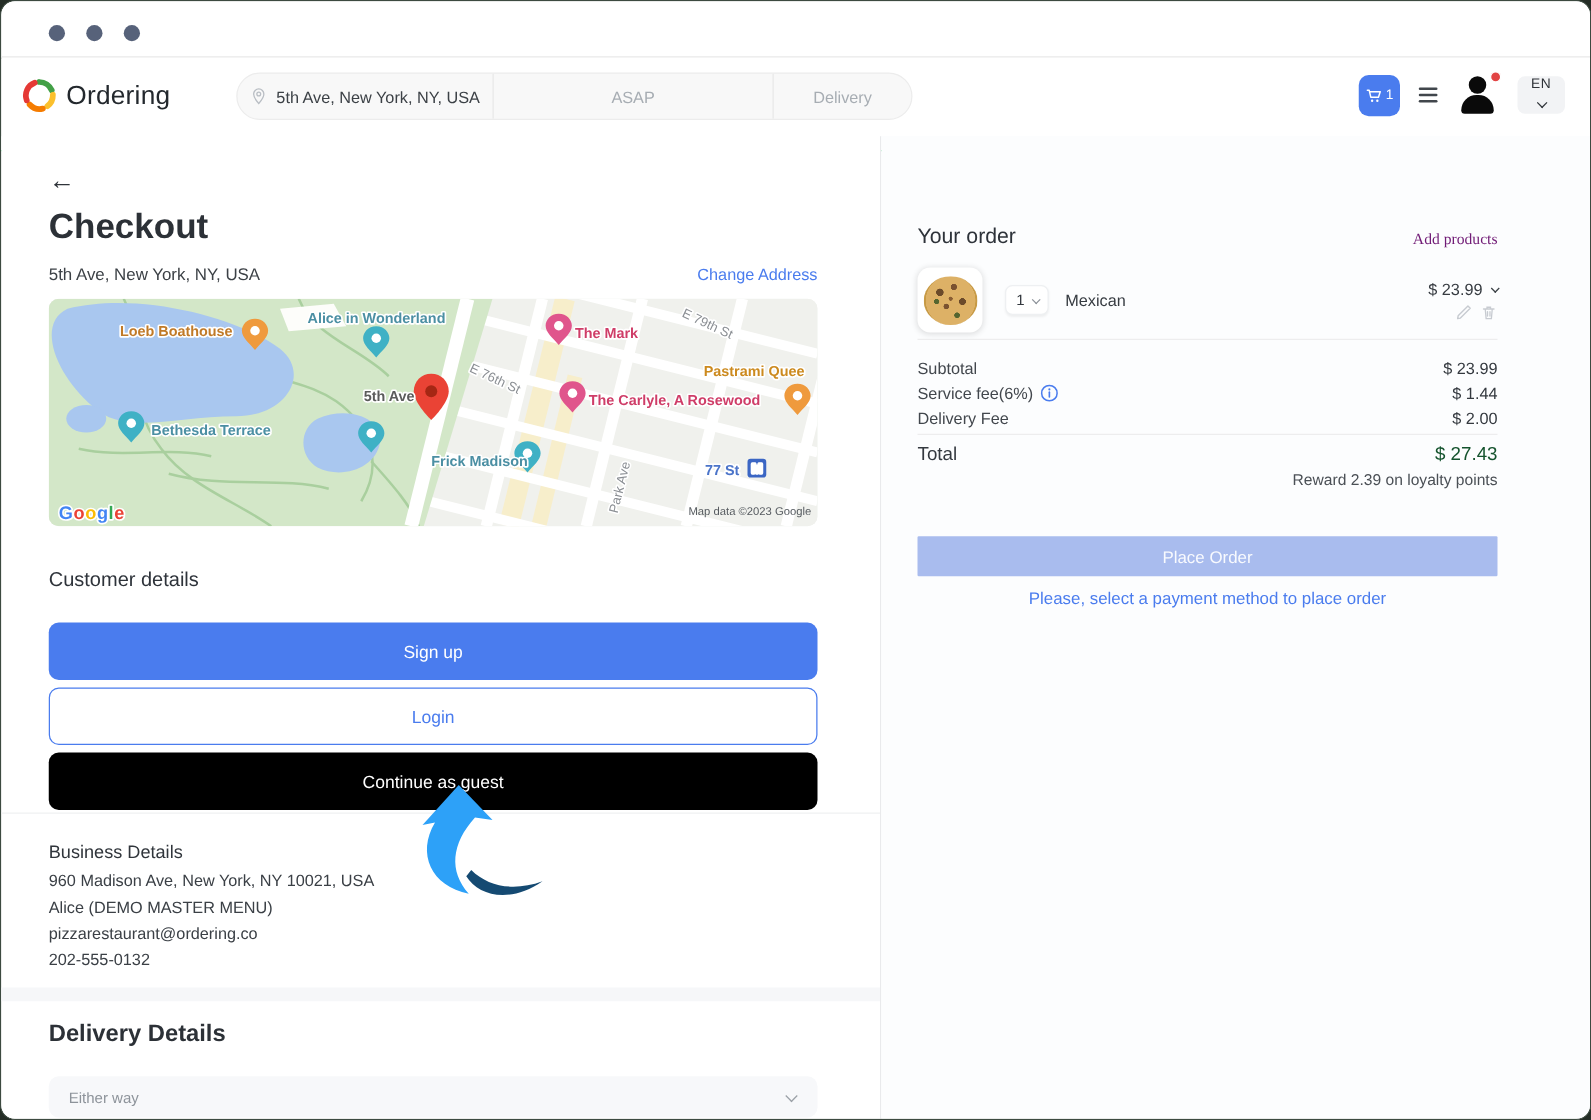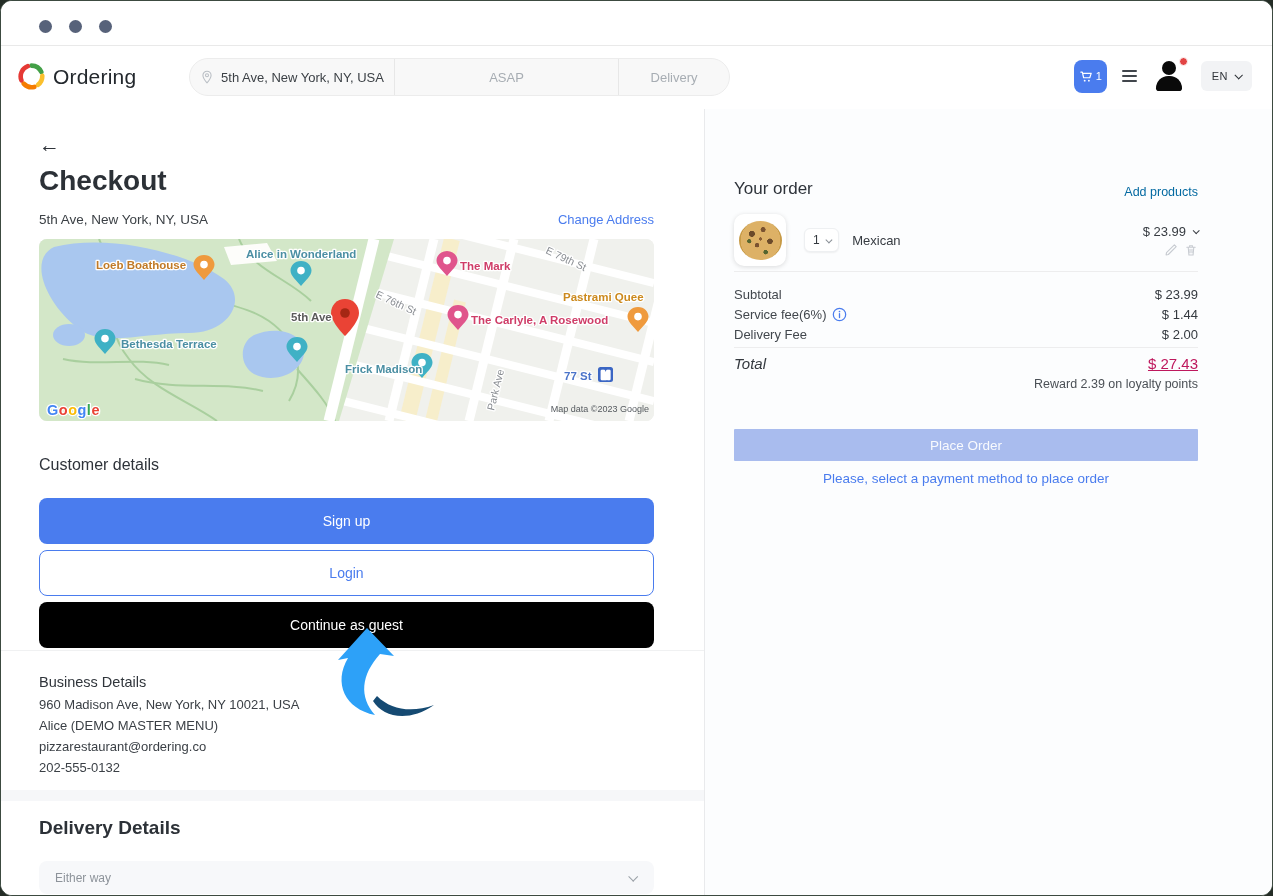--- a/index.html
+++ b/index.html
@@ -20,21 +20,21 @@
   .seg-mid { width:225px; color:#a7adb3; border-left:1px solid #e7e7e7; border-right:1px solid #e7e7e7; }
   .seg-right { width:110px; color:#a7adb3; }
   .hdr-right { position:absolute; right:20px; top:12px; display:flex; align-items:center; gap:15px; }
   .cart-btn { width:33px; height:33px; border-radius:8px; background:#4a7cee; display:flex; align-items:center; justify-content:center; gap:2px; color:#fff; font-size:11px; }
   .burger { display:flex; flex-direction:column; gap:3px; }
   .burger span { width:15px; height:2.2px; background:#41464c; border-radius:1px; }
   .avatar { position:relative; width:34px; height:34px; }
   .avatar .head { position:absolute; left:10px; top:2px; width:14px; height:14px; border-radius:50%; background:#0a0a0a; }
   .avatar .body { position:absolute; left:4px; top:17px; width:26px; height:15px; border-radius:13px 13px 3px 3px; background:#0a0a0a; }
   .avatar .notif { position:absolute; right:-2px; top:-2px; width:9px; height:9px; border-radius:50%; background:#e24444; border:1.5px solid #fff; }
-  .lang-btn { height:30px; padding:0 11px; background:#f2f3f5; border-radius:6px; display:flex; align-items:center; gap:7px; font-size:11px; color:#2f3338; letter-spacing:.5px; }
+  .lang-btn { height:30px; padding:0 11px; background:#f2f3f5; border-radius:6px; display:flex; align-items:center; gap:7px; font-size:11px; color:#2f3338; letter-spacing:.5px;flex-direction:column; }
   .chev { width:6px; height:6px; border-right:1.6px solid currentColor; border-bottom:1.6px solid currentColor; transform:rotate(45deg) translateY(-1px); display:inline-block; }
 
   
   .left-col  { position:absolute; top:108px; left:0; width:703px; bottom:0; background:#fff; }
   .v-divider { position:absolute; top:108px; left:703px; width:1px; bottom:0; background:#e9eaec; }
   .right-col { position:absolute; top:108px; left:704px; right:0; bottom:0; background:#fcfdfe; }
 
   
   .back-arrow { position:absolute; left:38px; top:132px; font-size:21px; color:#2f343a; cursor:pointer; }
   .page-title { position:absolute; left:38px; top:164px; font-size:28px; font-weight:600; color:#2c3137; }
@@ -59,21 +59,21 @@
   .select { position:absolute; left:38px; top:860px; width:615px; height:33px; background:#f7f8fa; border-radius:8px; display:flex; align-items:center; justify-content:space-between; padding:0 18px 0 16px; cursor:pointer; }
   .select .val { font-size:12px; color:#8d939a; }
   .select .chev { color:#9aa0a6; width:7px; height:7px; }
 
   .annot-arrow { position:absolute; left:322px; top:624px; width:112px; height:92px; pointer-events:none; z-index:9; }
 
   
   .ro { position:absolute; left:29px; width:464px; }
   .order-head { top:70px; display:flex; justify-content:space-between; align-items:flex-end; }
   .order-title { font-size:17px; font-weight:500; color:#2e333a; }
-  .add-link { font-size:12.5px; color:#0369a1; cursor:pointer; }
+  .add-link { font-size:12.5px; color:#701a75; cursor:pointer;font-family:Liberation Serif, serif; }
   .item-row { top:103px; height:56px; display:flex; align-items:center; }
   .thumb { width:52px; height:52px; border-radius:10px; background:#fff; box-shadow:0 1px 5px rgba(0,0,0,.14); display:flex; align-items:center; justify-content:center; }
   .pizza { width:43px; height:39px; border-radius:50%;
     background:
       radial-gradient(circle at 30% 33%, #6b4a2a 0 7%, transparent 8%),
       radial-gradient(circle at 56% 22%, #7a5230 0 6%, transparent 7%),
       radial-gradient(circle at 72% 52%, #6b4a2a 0 7%, transparent 8%),
       radial-gradient(circle at 42% 62%, #7a5230 0 6%, transparent 7%),
       radial-gradient(circle at 62% 80%, #55652f 0 5%, transparent 6%),
       radial-gradient(circle at 24% 52%, #55652f 0 5%, transparent 6%),
@@ -85,22 +85,22 @@
   .item-name { margin-left:13px; font-size:13px; color:#363b41; }
   .item-right { margin-left:auto; display:flex; flex-direction:column; align-items:flex-end; gap:4px; }
   .item-price { display:flex; align-items:center; gap:7px; font-size:13px; color:#363b41; cursor:pointer; }
   .item-price .chev { width:5px; height:5px; color:#3a3f45; }
   .item-icons { display:flex; gap:6px; }
   .ro-divider { height:1px; background:#ededee; }
   .t-row { height:20px; display:flex; justify-content:space-between; align-items:center; }
   .t-label { font-size:13px; color:#42474d; display:flex; align-items:center; gap:6px; }
   .t-value { font-size:13px; color:#34393f; }
   .total-row { top:246px; display:flex; justify-content:space-between; }
-  .total-label { font-size:15px; color:#34393f;font-style:italic; }
-  .total-value { font-size:15px; color:#be185d; font-weight:500;text-decoration:underline; }
+  .total-label { font-size:15px; color:#34393f; }
+  .total-value { font-size:15px; color:#14532d; font-weight:500; }
   .reward { top:268px; text-align:right; font-size:12.5px; color:#4b5056; }
   .place-btn { top:320px; height:32px; background:#a9bcee; border-radius:1px; display:flex; align-items:center; justify-content:center; font-size:13.5px; color:rgba(255,255,255,.92); cursor:pointer; }
   .pay-note { top:362px; text-align:center; font-size:13.5px; color:#4a7cee; }
 </style>
 </head>
 <body>
 
 <div class="window">
 
   <div class="titlebar">

